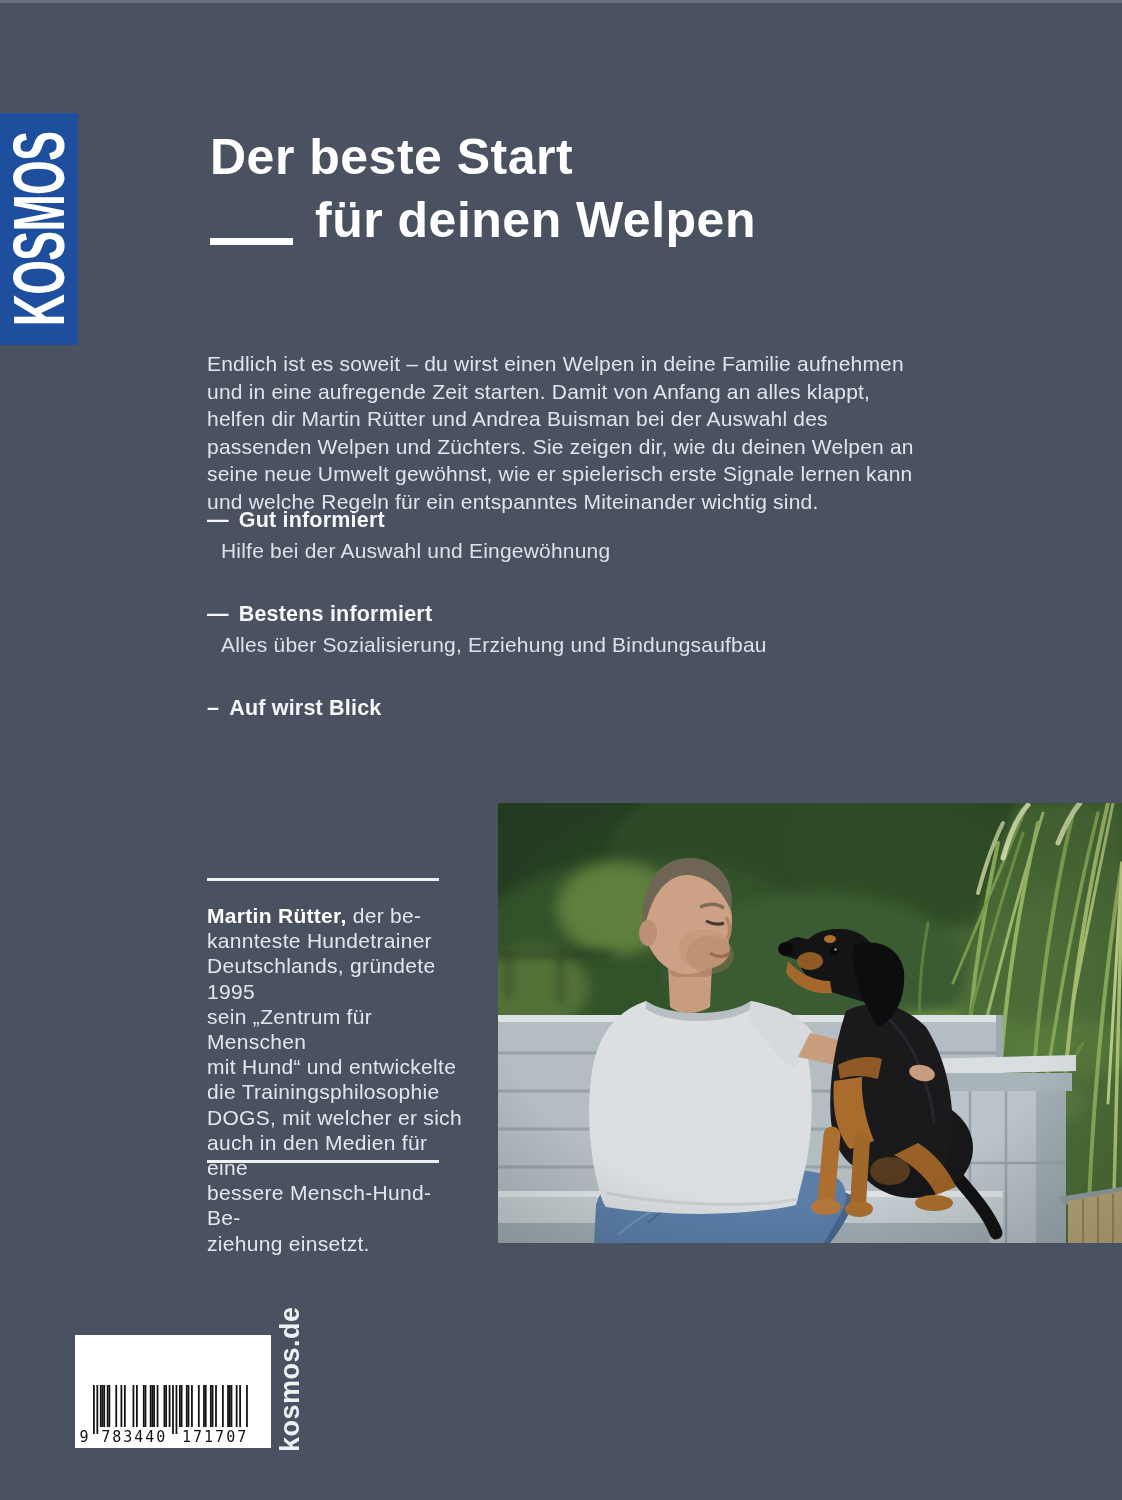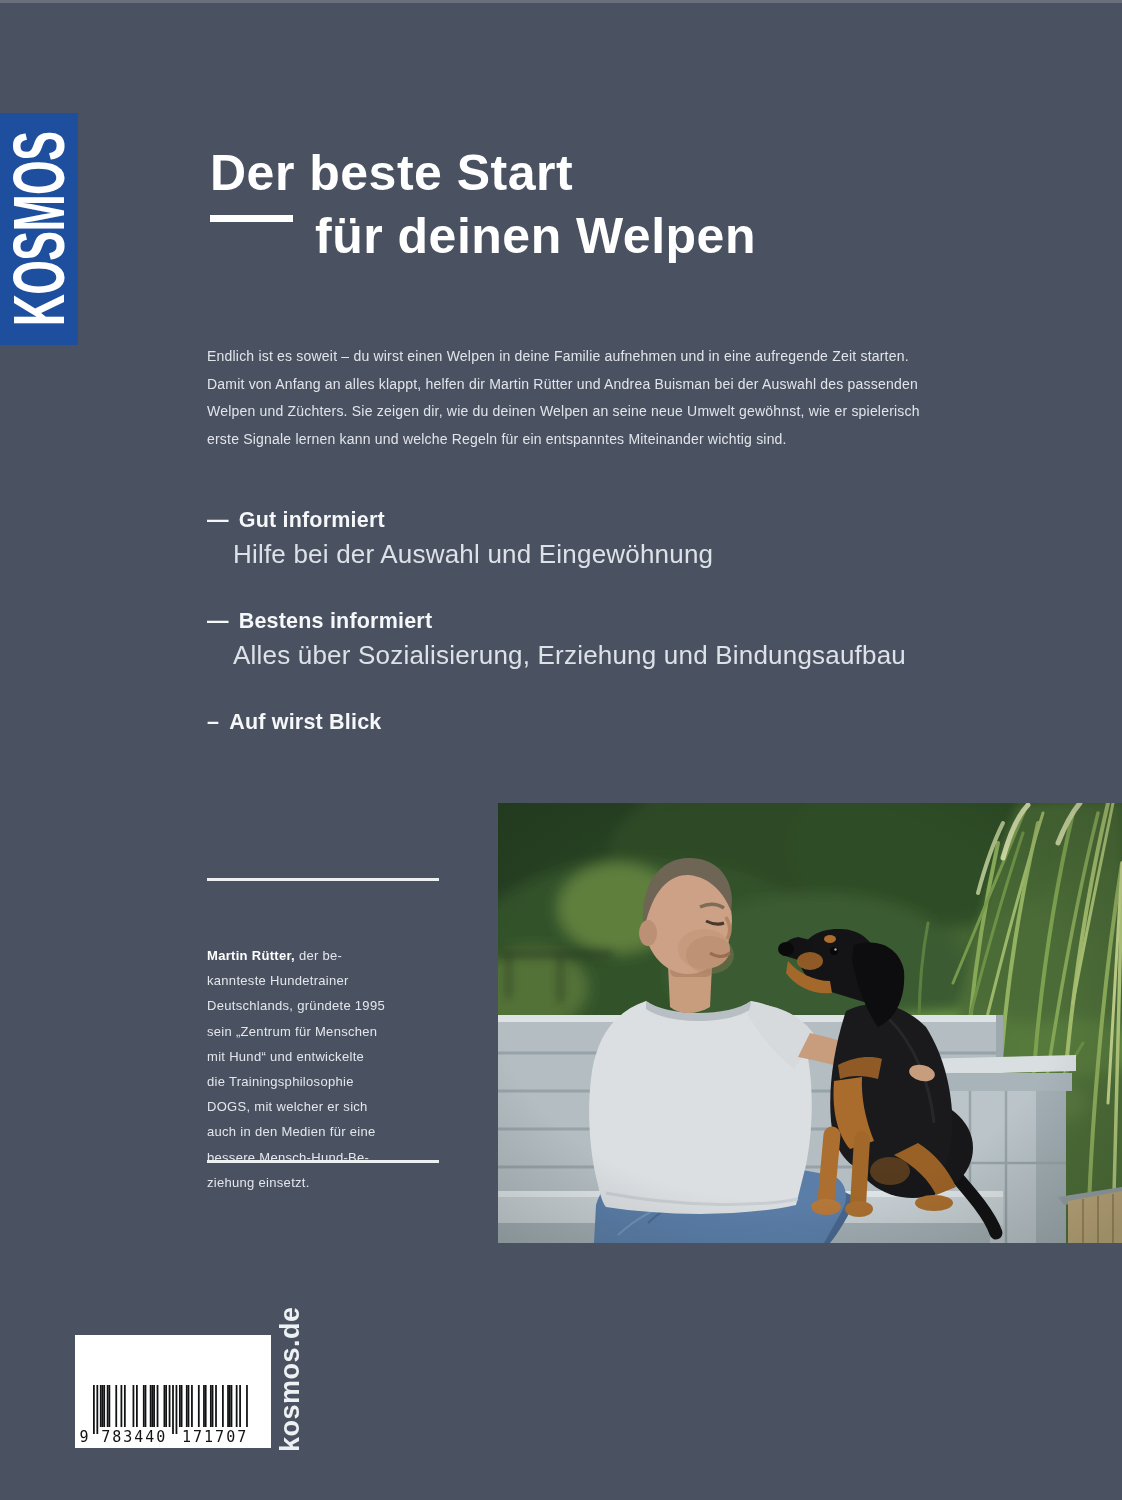--- a/index.html
+++ b/index.html
@@ -10,42 +10,42 @@
     -webkit-font-smoothing:antialiased;
   }
   .page-top-edge{position:absolute;top:0;left:0;width:100%;height:3px;background:rgba(255,255,255,.18);}
   
   .logo{position:absolute;left:0;top:113px;width:78px;height:232px;display:flex;align-items:center;justify-content:center;}
   .logo span{
     display:block;white-space:nowrap;color:#fff;font-weight:700;font-size:72px;line-height:1;
     transform:rotate(-90deg) scaleX(.62);letter-spacing:-1px;
   }
   
-  .title{position:absolute;left:210px;top:148px;color:#fff;}
+  .title{position:absolute;left:210px;top:132px;color:#fff;}
   .title-line1{font-size:50px;font-weight:700;letter-spacing:.5px;line-height:1;}
-  .title-line2{margin-top:13px;display:flex;align-items:flex-start;font-size:50px;font-weight:700;letter-spacing:.5px;line-height:1;}
+  .title-line2{margin-top:13px;display:flex;align-items:flex-end;font-size:50px;font-weight:700;letter-spacing:.5px;line-height:1;}
   .title-dash{width:83px;height:7px;background:#fff;margin-right:22px;margin-top:4px;}
   
   .intro{
     position:absolute;left:207px;top:329px;width:718px;
-    font-size:14px;line-height:27.6px;color:#e1e5eb;letter-spacing:.2px;
+    font-size:21px;line-height:27.6px;color:#e1e5eb;letter-spacing:.2px;
   }
   
   .bullets{position:absolute;left:207px;top:508px;}
   .bullet{margin-bottom:39px;}
   .bullet-head{display:flex;font-size:21.5px;font-weight:700;color:#f5f7f9;letter-spacing:.2px;}
   .bullet-dash{margin-right:10px;}
-  .bullet-desc{margin-left:26px;margin-top:6px;font-size:26px;color:#dde2e9;letter-spacing:.2px;}
+  .bullet-desc{margin-left:14px;margin-top:6px;font-size:21px;color:#dde2e9;letter-spacing:.2px;}
   
   .bio-rule{position:absolute;left:207px;width:232px;height:3px;background:#eef1f4;}
   .bio-rule-top{top:878px;}
   .bio-rule-bottom{top:1160px;}
   .bio{
-    position:absolute;left:207px;top:943px;width:256px;
-    font-size:13px;line-height:25.2px;color:#e3e7ed;white-space:pre-line;letter-spacing:.3px;
+    position:absolute;left:207px;top:903px;width:256px;
+    font-size:21px;line-height:25.2px;color:#e3e7ed;white-space:pre-line;letter-spacing:.3px;
   }
   .bio b{color:#ffffff;font-weight:700;}
   
   .photo{position:absolute;left:498px;top:803px;width:624px;height:440px;}
   .photo svg{display:block;width:624px;height:440px;}
   
   .barcode-label{position:absolute;left:75px;top:1335px;width:196px;height:113px;background:#ffffff;}
   .label-lines{margin:6px 0 0 12px;color:#15171a;font-size:13px;font-weight:700;line-height:15.5px;letter-spacing:.1px;}
   #ean-svg{position:absolute;left:4px;top:50px;}
   #ean-svg rect{fill:#111213;}

